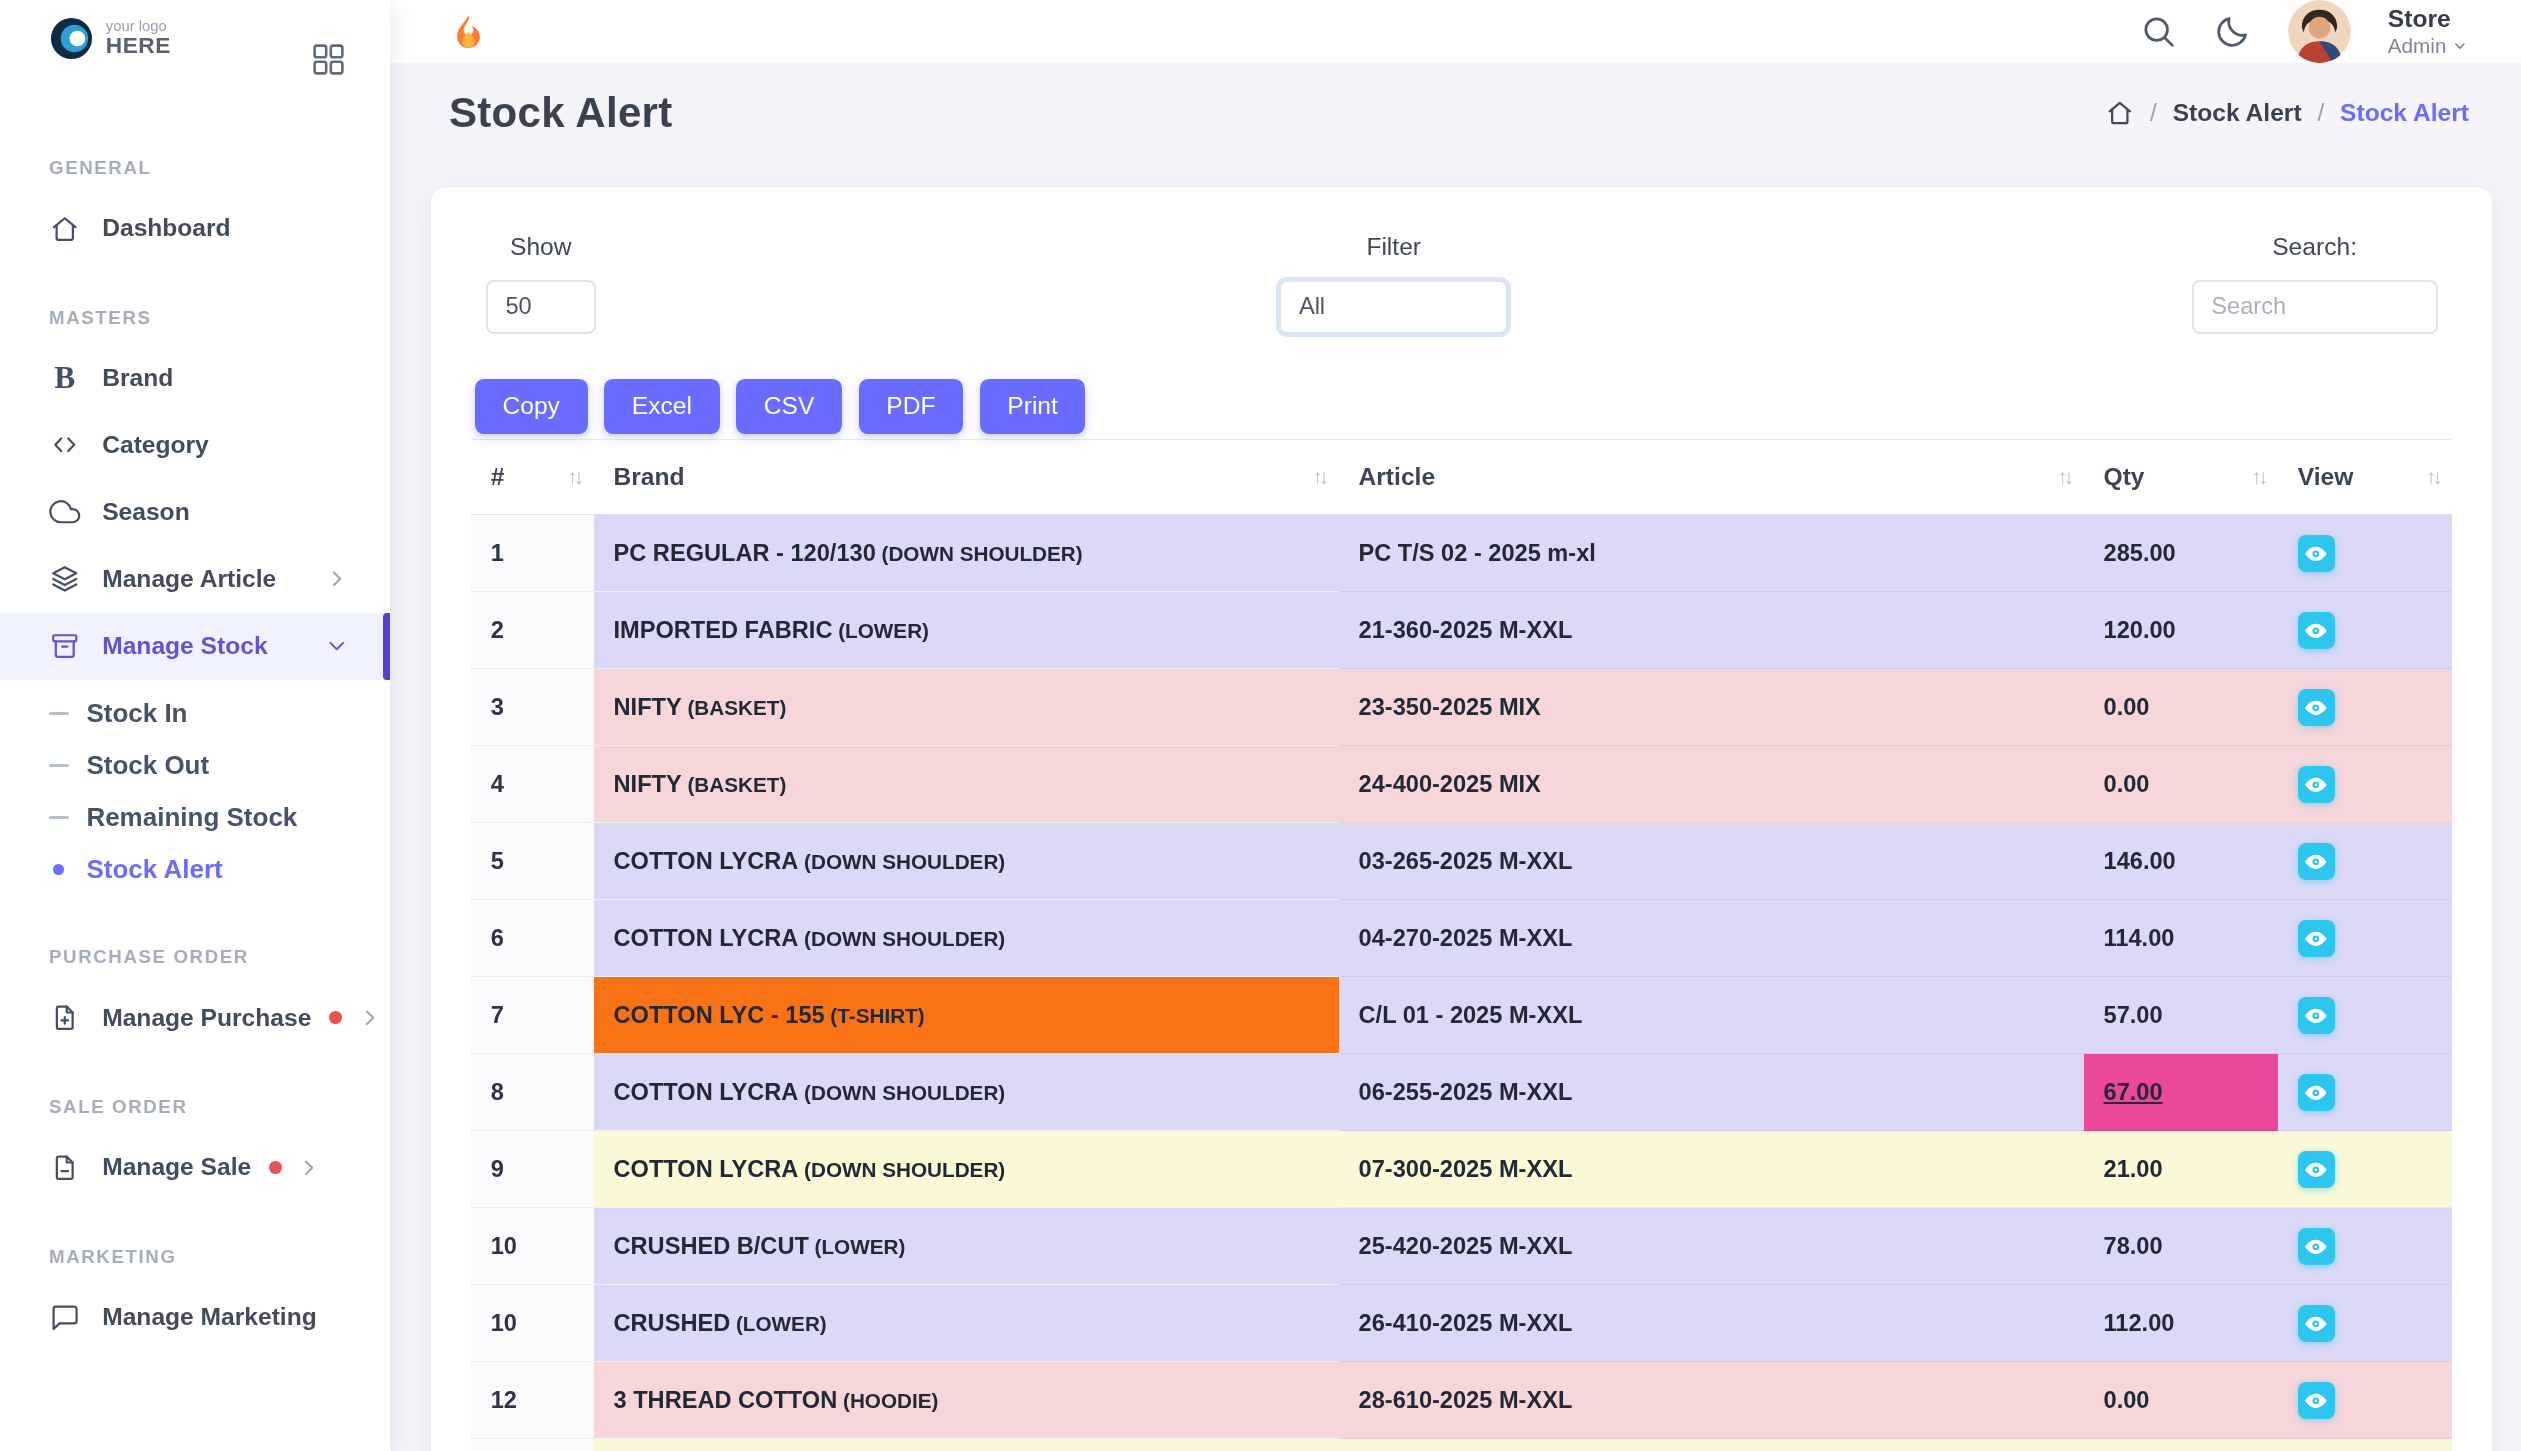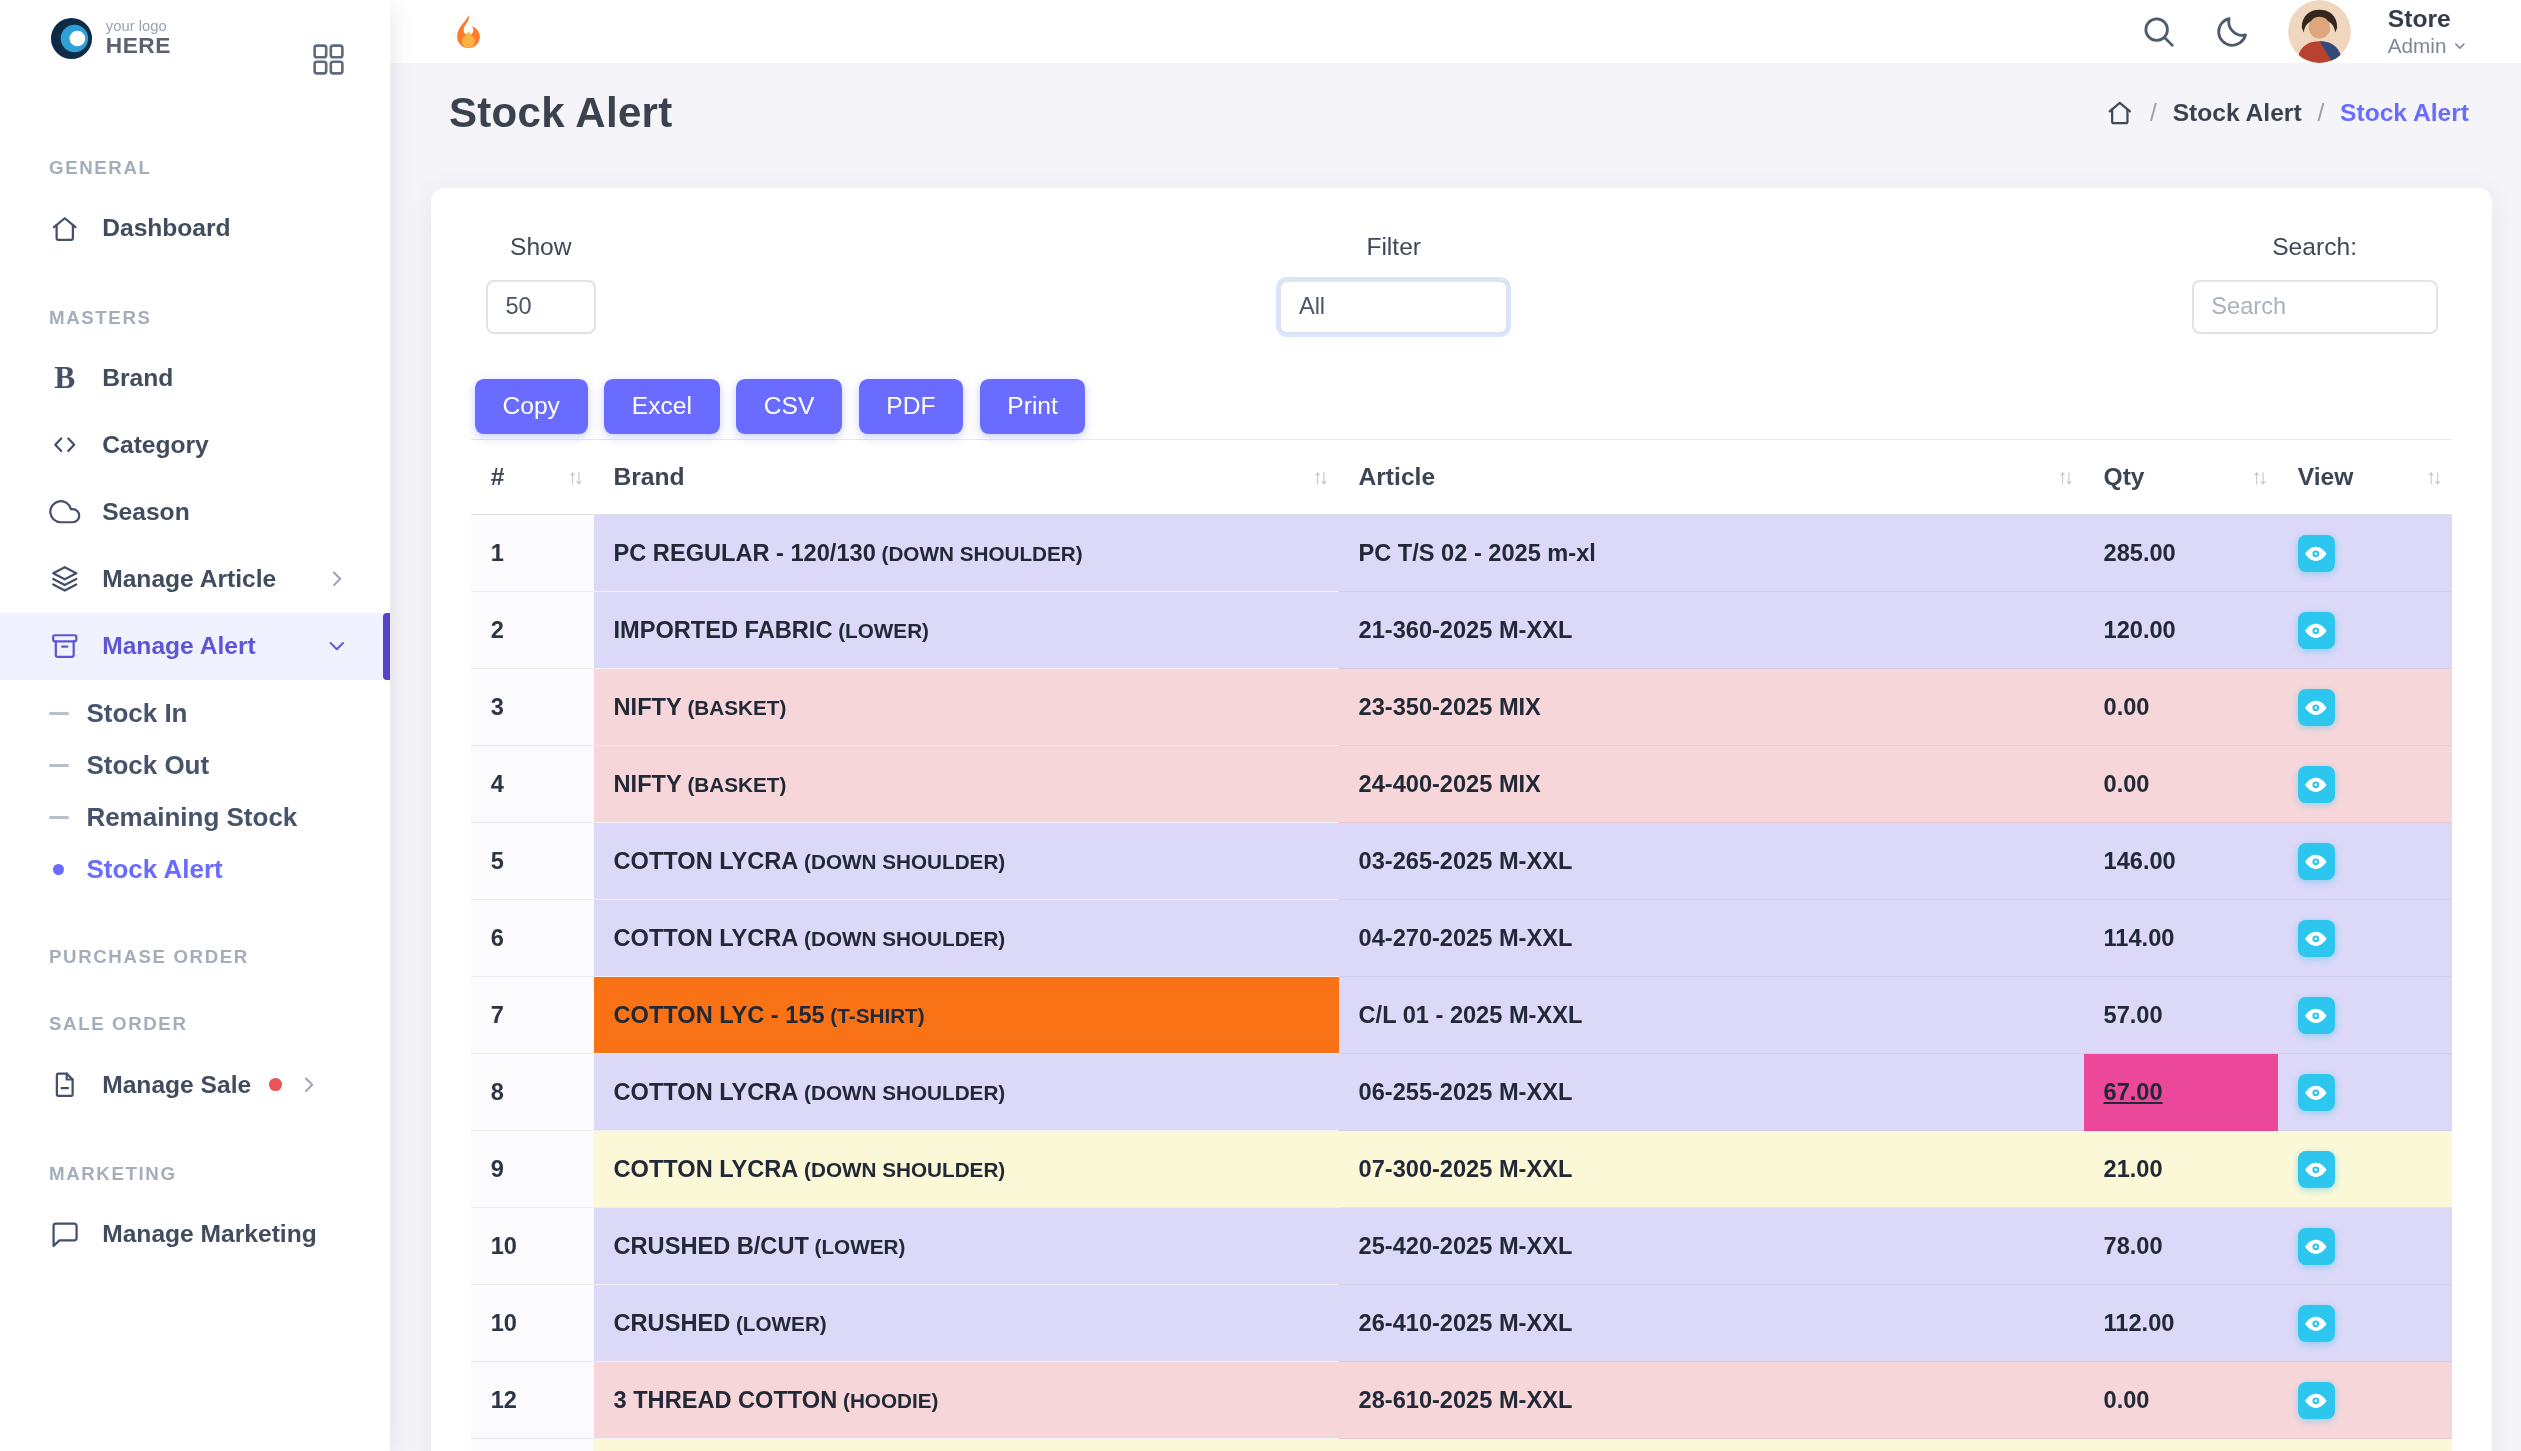--- a/index.html
+++ b/index.html
@@ -191,21 +191,21 @@
           </span>
         </div>
         <div class="nav-item parent-active" data-interactable="true">
           <span class="nav-icon" data-interactable="false">
             <svg viewBox="0 0 24 24" fill="none" stroke="currentColor" stroke-width="1.7" stroke-linecap="round" stroke-linejoin="round">
               <rect x="3.2" y="4" width="17.6" height="4.6" rx="1"></rect>
               <path d="M5.2 8.6V19a1.4 1.4 0 0 0 1.4 1.4h10.8a1.4 1.4 0 0 0 1.4-1.4V8.6"></path>
               <path d="M10 12.6h4"></path>
             </svg>
           </span>
-          <span class="nav-label" data-interactable="false">Manage Alert</span>
+          <span class="nav-label" data-interactable="false">Manage Stock</span>
           <span class="chev" data-interactable="false" style="margin-left: auto;">
             <svg viewBox="0 0 24 24" fill="none" stroke="currentColor" stroke-width="1.7" stroke-linecap="round" stroke-linejoin="round">
               <path d="m6.5 9.5 5.5 5.5 5.5-5.5"></path>
             </svg>
           </span>
         </div>
         <div class="nav-sub" data-interactable="false">
           <div class="nav-sub-item" data-interactable="true">
             <span class="dash" data-interactable="false"></span>
             <span data-interactable="false">Stock In</span>
@@ -217,20 +217,37 @@
           <div class="nav-sub-item" data-interactable="true">
             <span class="dash" data-interactable="false"></span>
             <span data-interactable="false">Remaining Stock</span>
           </div>
           <div class="nav-sub-item sub-active" data-interactable="true">
             <span class="dash" data-interactable="false"></span>
             <span data-interactable="false">Stock Alert</span>
           </div>
         </div>
         <div class="section-header" data-interactable="false">PURCHASE ORDER</div>
+        <div class="nav-item" data-interactable="true">
+          <span class="nav-icon" data-interactable="false">
+            <svg viewBox="0 0 24 24" fill="none" stroke="currentColor" stroke-width="1.7" stroke-linecap="round" stroke-linejoin="round">
+              <path d="M13.5 3.5H7.2A1.2 1.2 0 0 0 6 4.7v14.6a1.2 1.2 0 0 0 1.2 1.2h9.6a1.2 1.2 0 0 0 1.2-1.2V8z"></path>
+              <path d="M13.5 3.5V8H18"></path>
+              <path d="M12 11.5v5"></path>
+              <path d="M9.5 14h5"></path>
+            </svg>
+          </span>
+          <span class="nav-label" data-interactable="false">Manage Purchase</span>
+          <span class="red-dot" data-interactable="false" style="background: rgb(234, 84, 85);"></span>
+          <span class="chev" data-interactable="false" style="margin-left: 13.8px;">
+            <svg viewBox="0 0 24 24" fill="none" stroke="currentColor" stroke-width="1.7" stroke-linecap="round" stroke-linejoin="round">
+              <path d="m9.5 6.5 5.5 5.5-5.5 5.5"></path>
+            </svg>
+          </span>
+        </div>
         <div class="section-header" data-interactable="false">SALE ORDER</div>
         <div class="nav-item" data-interactable="true">
           <span class="nav-icon" data-interactable="false">
             <svg viewBox="0 0 24 24" fill="none" stroke="currentColor" stroke-width="1.7" stroke-linecap="round" stroke-linejoin="round">
               <path d="M13.5 3.5H7.2A1.2 1.2 0 0 0 6 4.7v14.6a1.2 1.2 0 0 0 1.2 1.2h9.6a1.2 1.2 0 0 0 1.2-1.2V8z"></path>
               <path d="M13.5 3.5V8H18"></path>
               <path d="M9.5 14.5h5"></path>
             </svg>
           </span>
           <span class="nav-label" data-interactable="false">Manage Sale</span>

